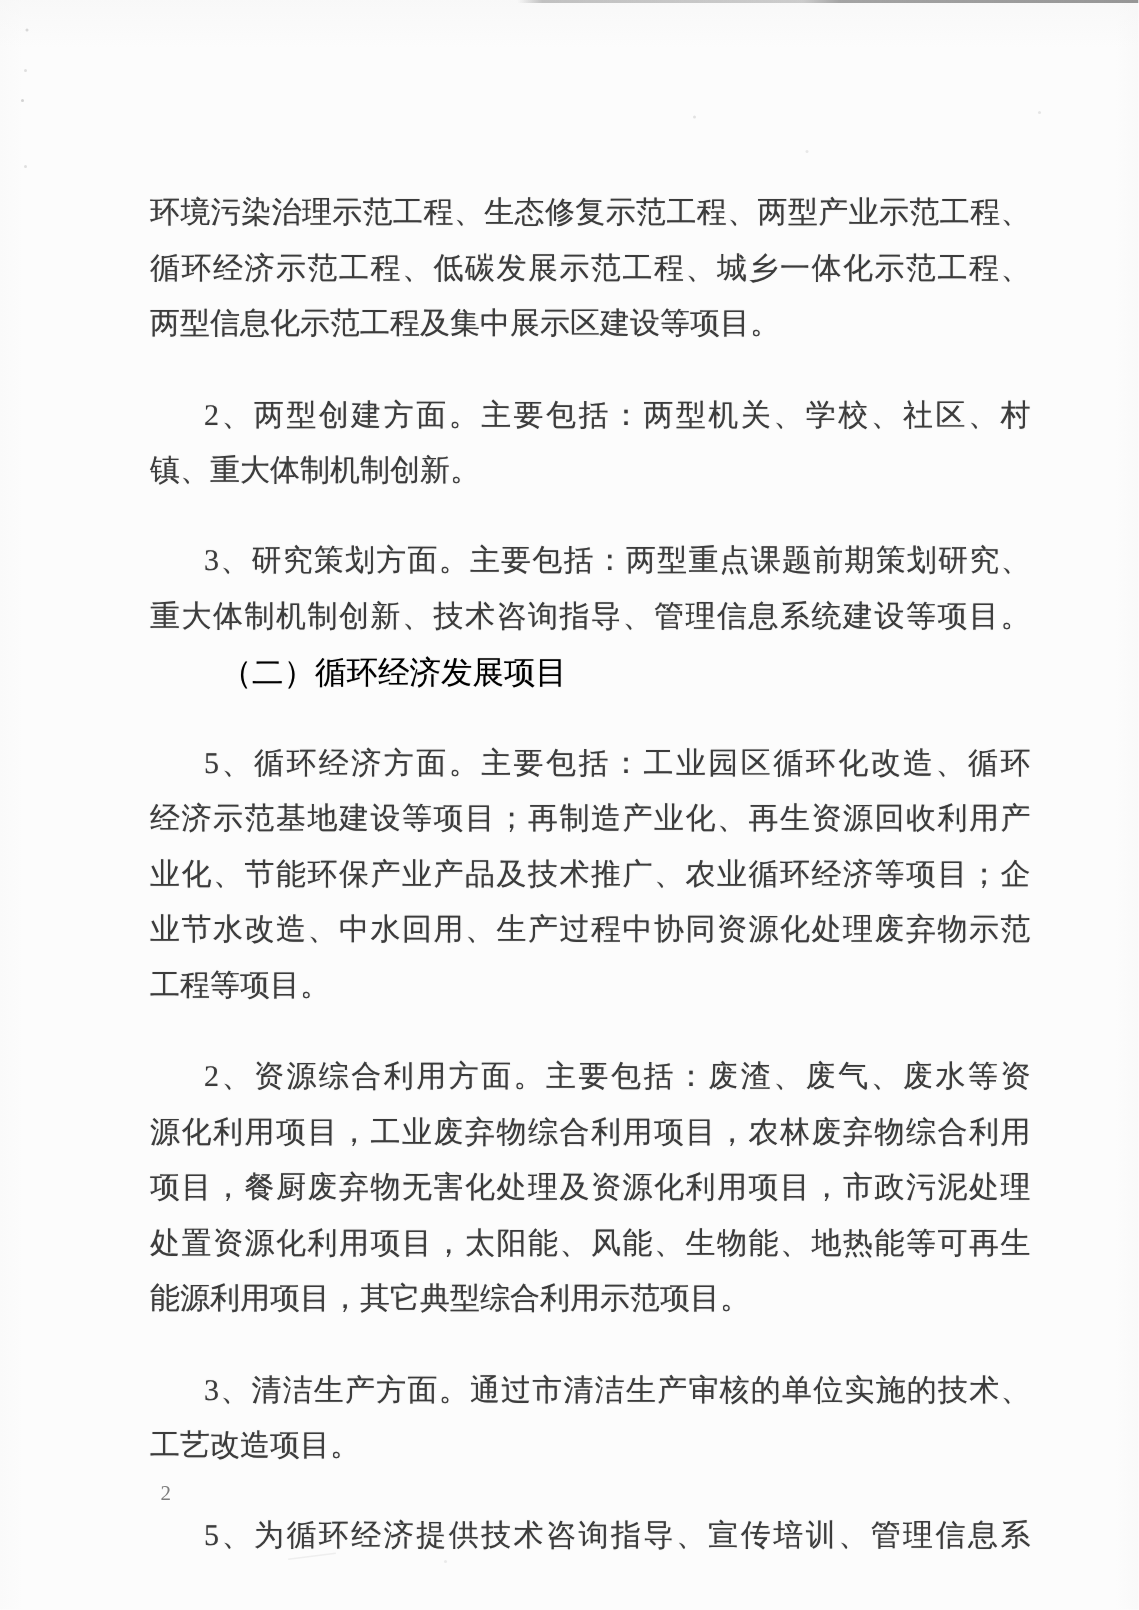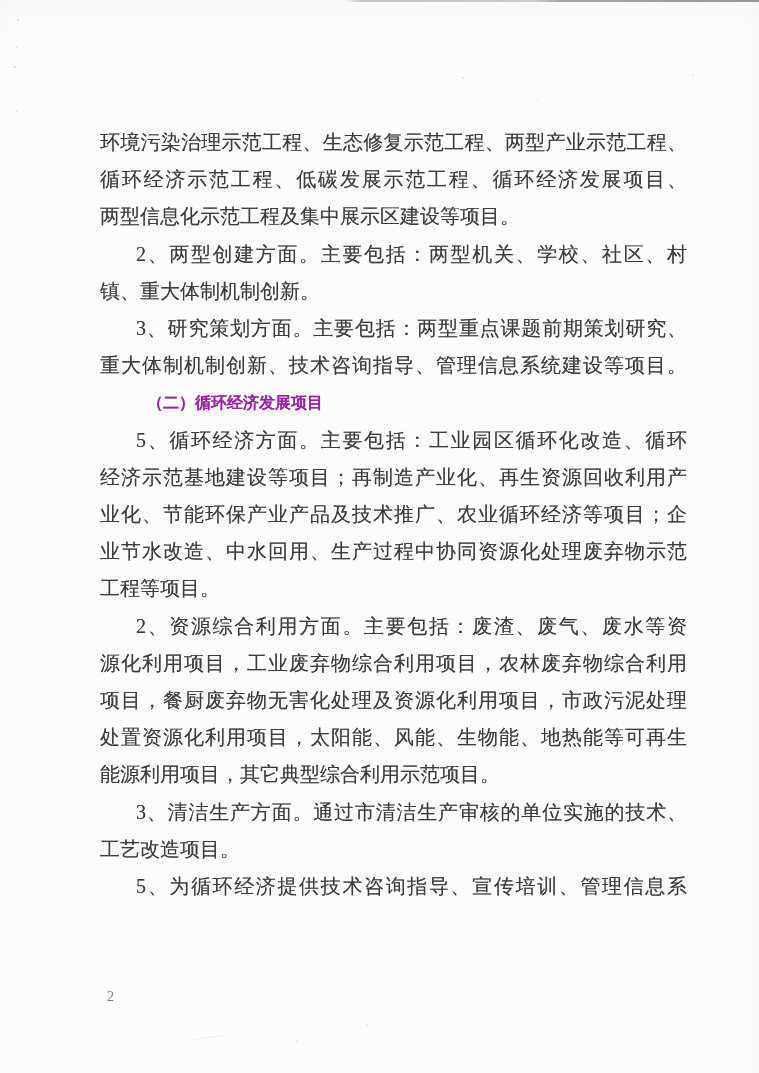--- a/index.html
+++ b/index.html
@@ -49,26 +49,26 @@
   }
   .line { min-height: 37.2px; }
   .full {
     text-align: justify;
     text-align-last: justify;
   }
   .end {
     text-align: right;
     text-align-last: left;
   }
-  .indent { text-indent: 36px; }
+  .indent { text-indent: 36px; margin-top: 23px; }
   .heading {
     text-indent: 47px;
-    font-weight: 700;
-    font-size: 16px;
-    color: #a21caf;
+    font-weight: 400;
+    font-size: 21px;
+    color: #000000;
   }
   .page-number {
     position: absolute;
     left: 107px;
     top: 988px;
     font-size: 14px;
     line-height: 18px;
     color: #7d7d7d;
     font-family: "Liberation Serif", "DejaVu Serif", serif;
   }
@@ -99,21 +99,21 @@
 <span class="sp" style="left:16px;top:110px;opacity:.2"></span>
 <span class="sp" style="left:462px;top:77px;opacity:.18"></span>
 <span class="sp" style="left:692px;top:74px;opacity:.16"></span>
 <span class="sp" style="left:537px;top:100px;opacity:.14"></span>
 <span class="sp" style="left:296px;top:1040px;opacity:.12"></span>
 <span class="sp" style="left:366px;top:1024px;opacity:.12"></span>
 <span class="crease" style="left:192px;top:1037px;width:32px;opacity:.14;transform:rotate(-7deg)"></span>
 
 <div class="doc-body">
   <div class="line full">环境污染治理示范工程、生态修复示范工程、两型产业示范工程、</div>
-  <div class="line full">循环经济示范工程、低碳发展示范工程、循环经济发展项目、</div>
+  <div class="line full">循环经济示范工程、低碳发展示范工程、城乡一体化示范工程、</div>
   <div class="line end">两型信息化示范工程及集中展示区建设等项目。</div>
   <div class="line full indent">2、两型创建方面。主要包括：两型机关、学校、社区、村</div>
   <div class="line end">镇、重大体制机制创新。</div>
   <div class="line full indent">3、研究策划方面。主要包括：两型重点课题前期策划研究、</div>
   <div class="line full">重大体制机制创新、技术咨询指导、管理信息系统建设等项目。</div>
   <div class="line end heading">（二）循环经济发展项目</div>
   <div class="line full indent">5、循环经济方面。主要包括：工业园区循环化改造、循环</div>
   <div class="line full">经济示范基地建设等项目；再制造产业化、再生资源回收利用产</div>
   <div class="line full">业化、节能环保产业产品及技术推广、农业循环经济等项目；企</div>
   <div class="line full">业节水改造、中水回用、生产过程中协同资源化处理废弃物示范</div>

